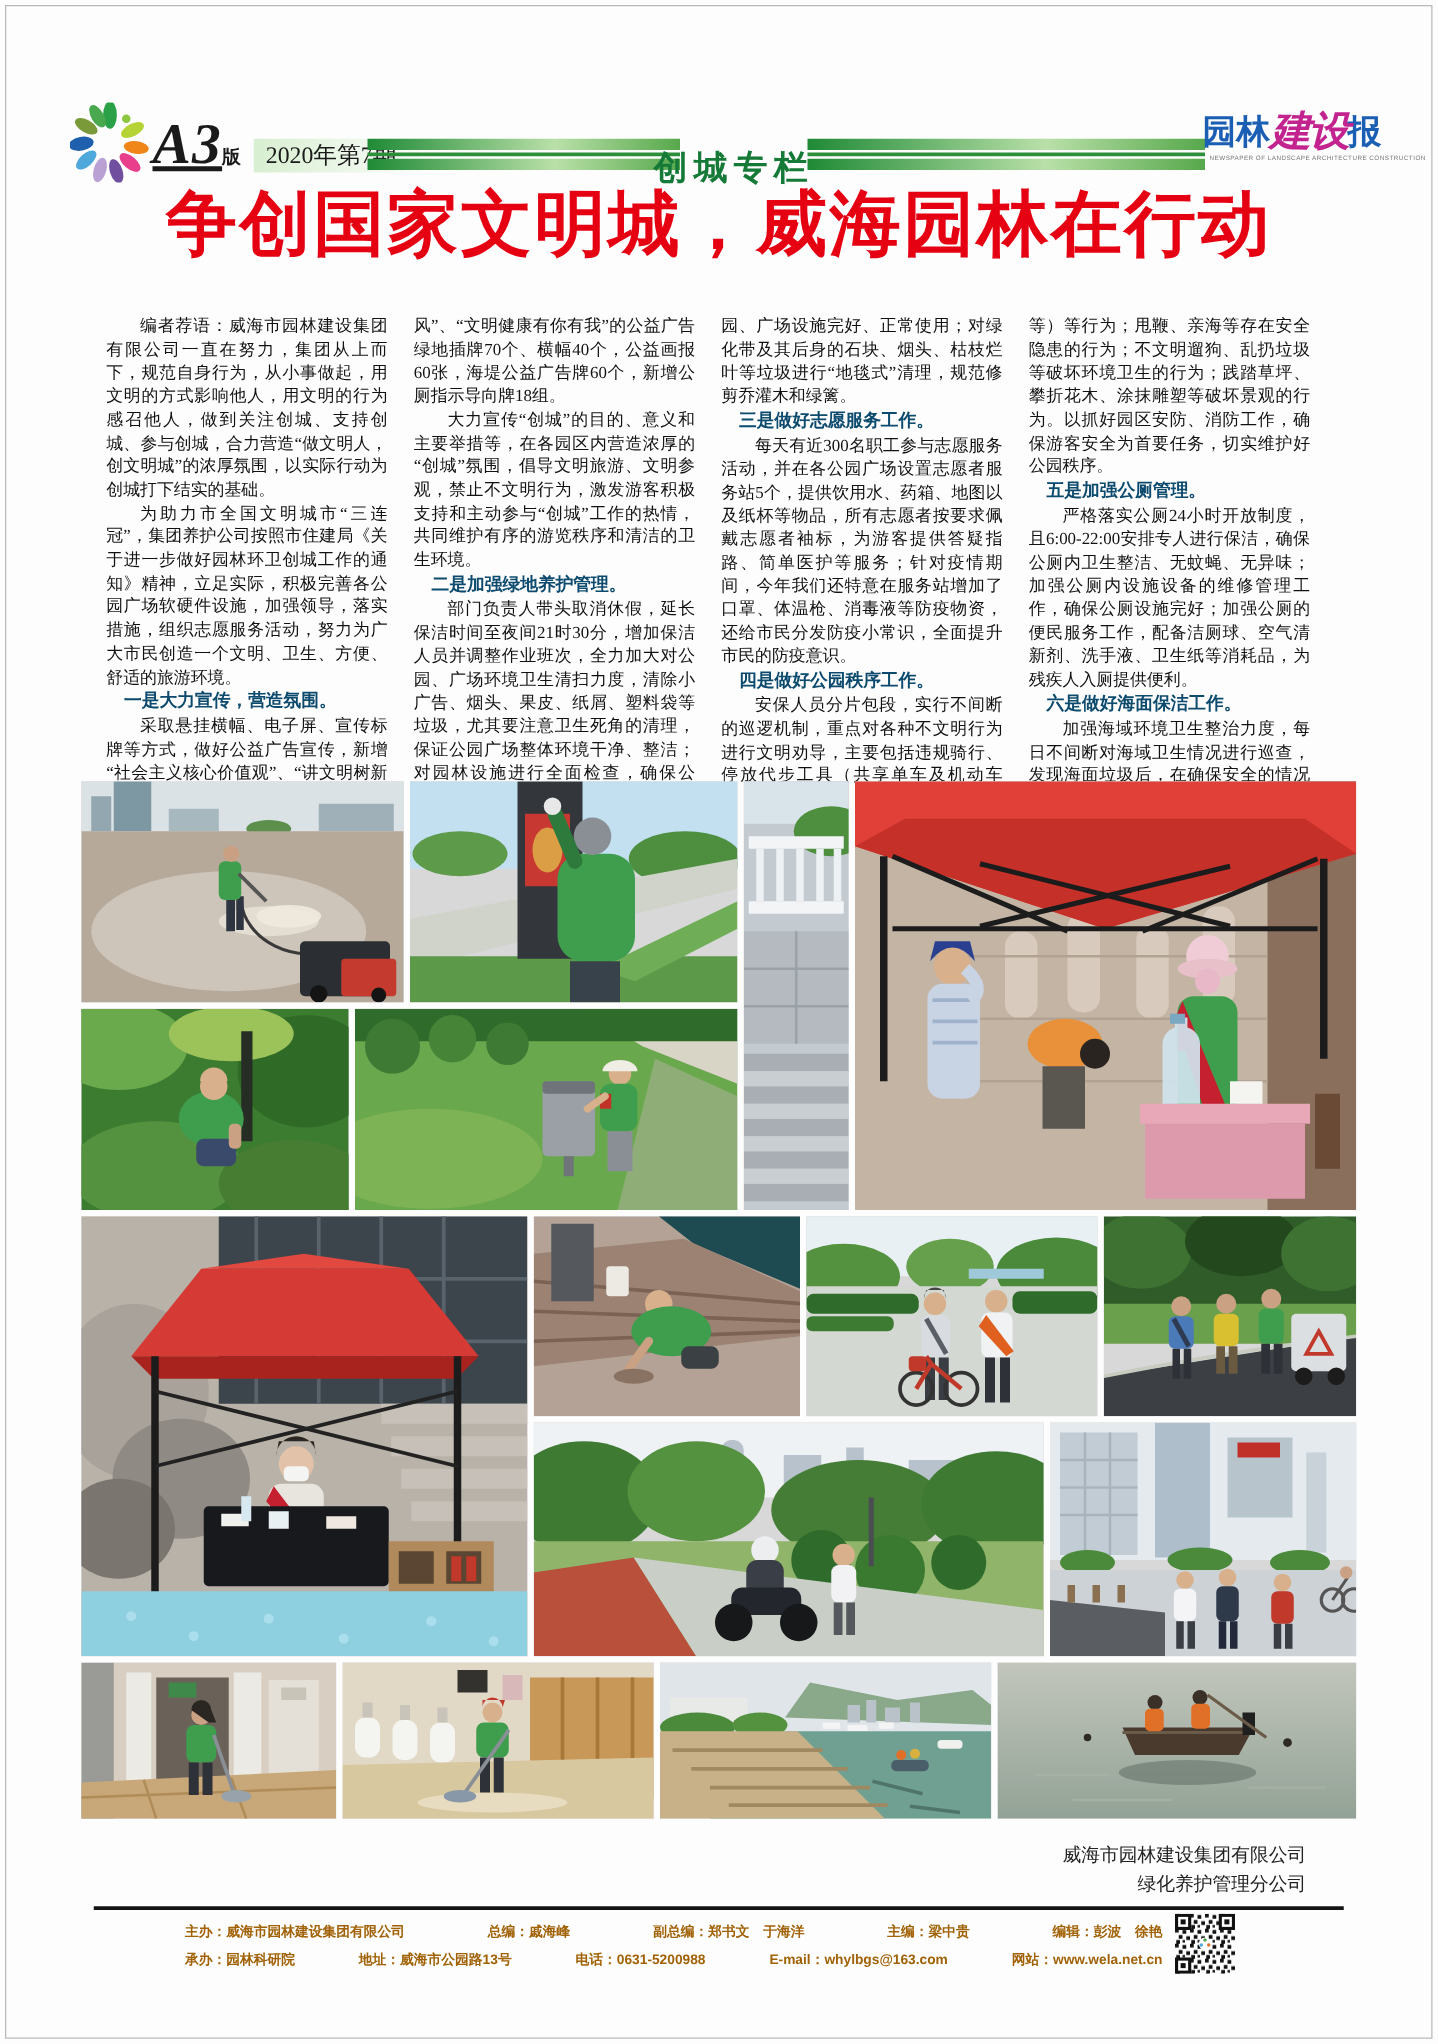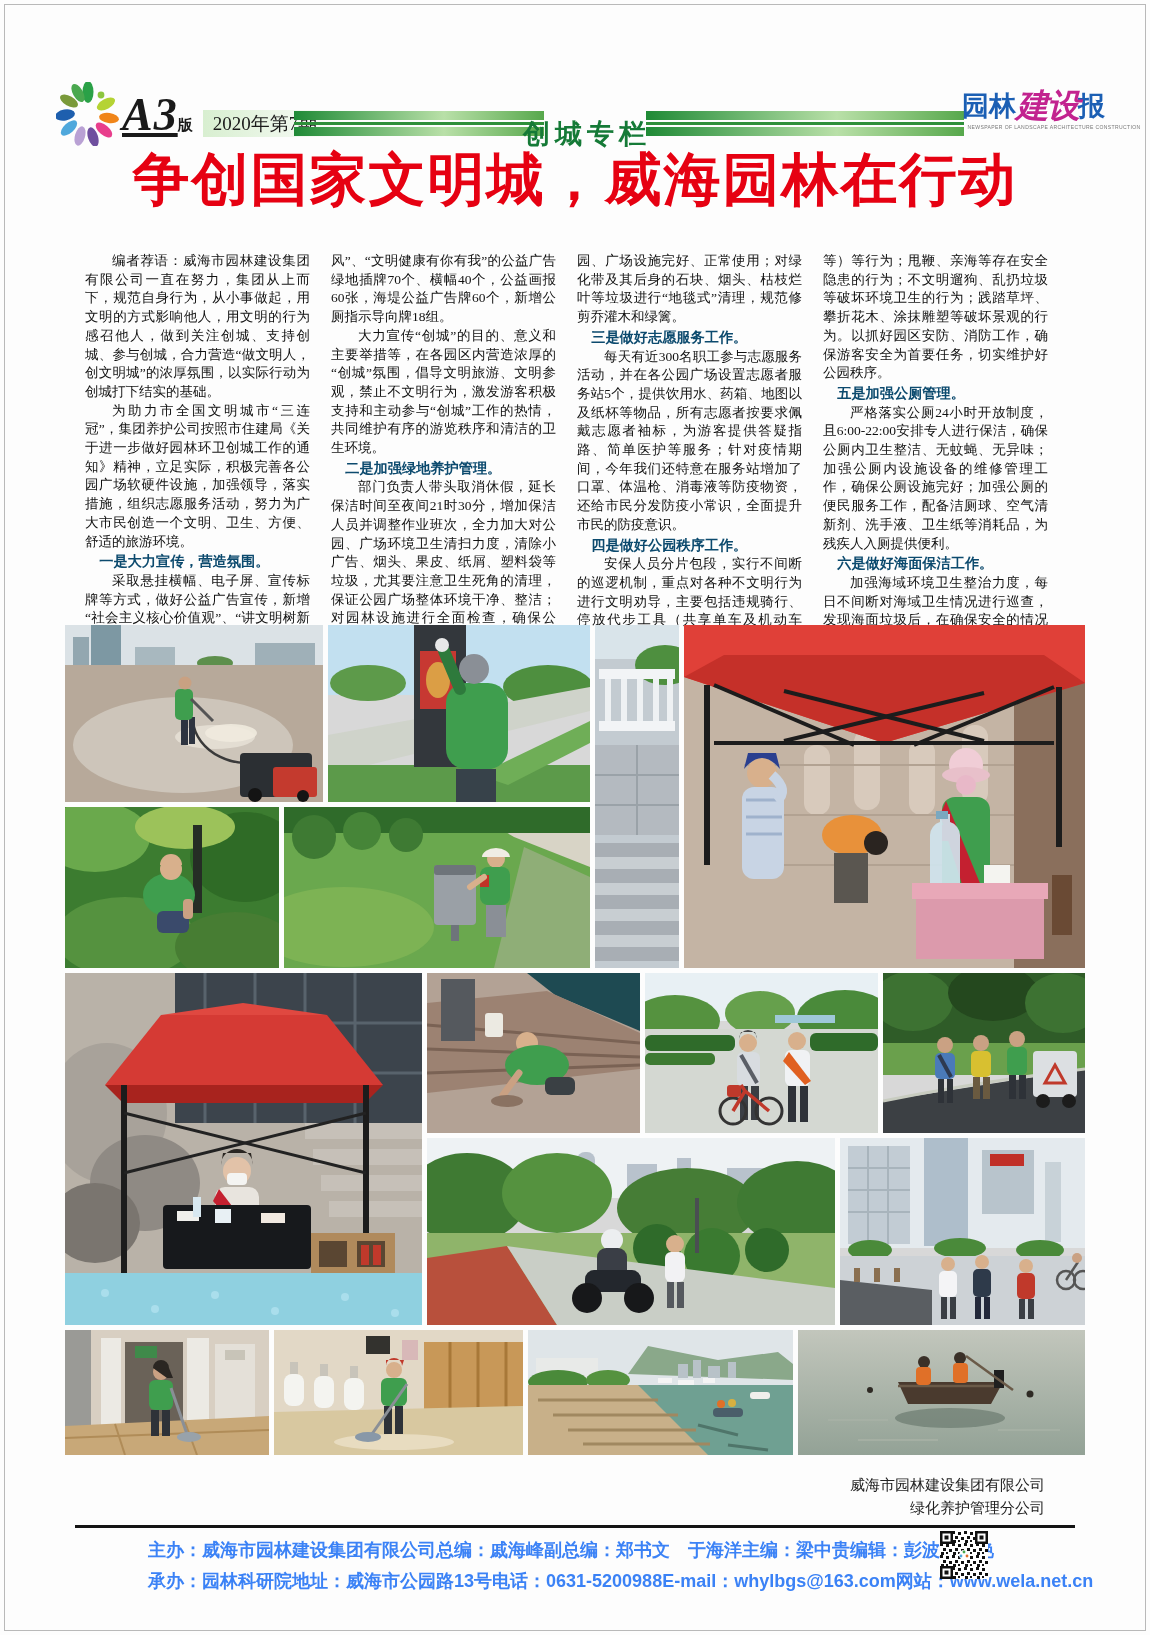--- a/index.html
+++ b/index.html
@@ -45,21 +45,21 @@
   .band{display:flex;gap:5px;}
   .vcol{display:flex;flex-direction:column;gap:5px;}
   .ph{background:#d8d8d8;overflow:hidden;flex:none;}
   .ph svg{display:block;width:100%;height:100%;}
 
   
   .credit{position:absolute;left:700px;top:1474px;width:345px;text-align:right;
       font-size:15px;line-height:23px;color:#222;}
   .footline{position:absolute;left:75px;top:1525px;width:1000px;height:3px;background:#141414;}
   .footer{position:absolute;left:148px;top:1538px;width:782px;
-      font-family:"Liberation Sans",sans-serif;font-size:18px;font-weight:700;color:#3b82f6;}
+      font-family:"Liberation Sans",sans-serif;font-size:11px;font-weight:700;color:#a16207;}
   .footer .frow{display:flex;justify-content:space-between;margin-bottom:7px;white-space:nowrap;}
   .footer b{font-weight:700;}
   .qr{position:absolute;left:940px;top:1531px;width:48px;height:48px;}
 </style>
 </head>
 <body>
 
 <div class="frame"></div>
 
 <div class="flower">

